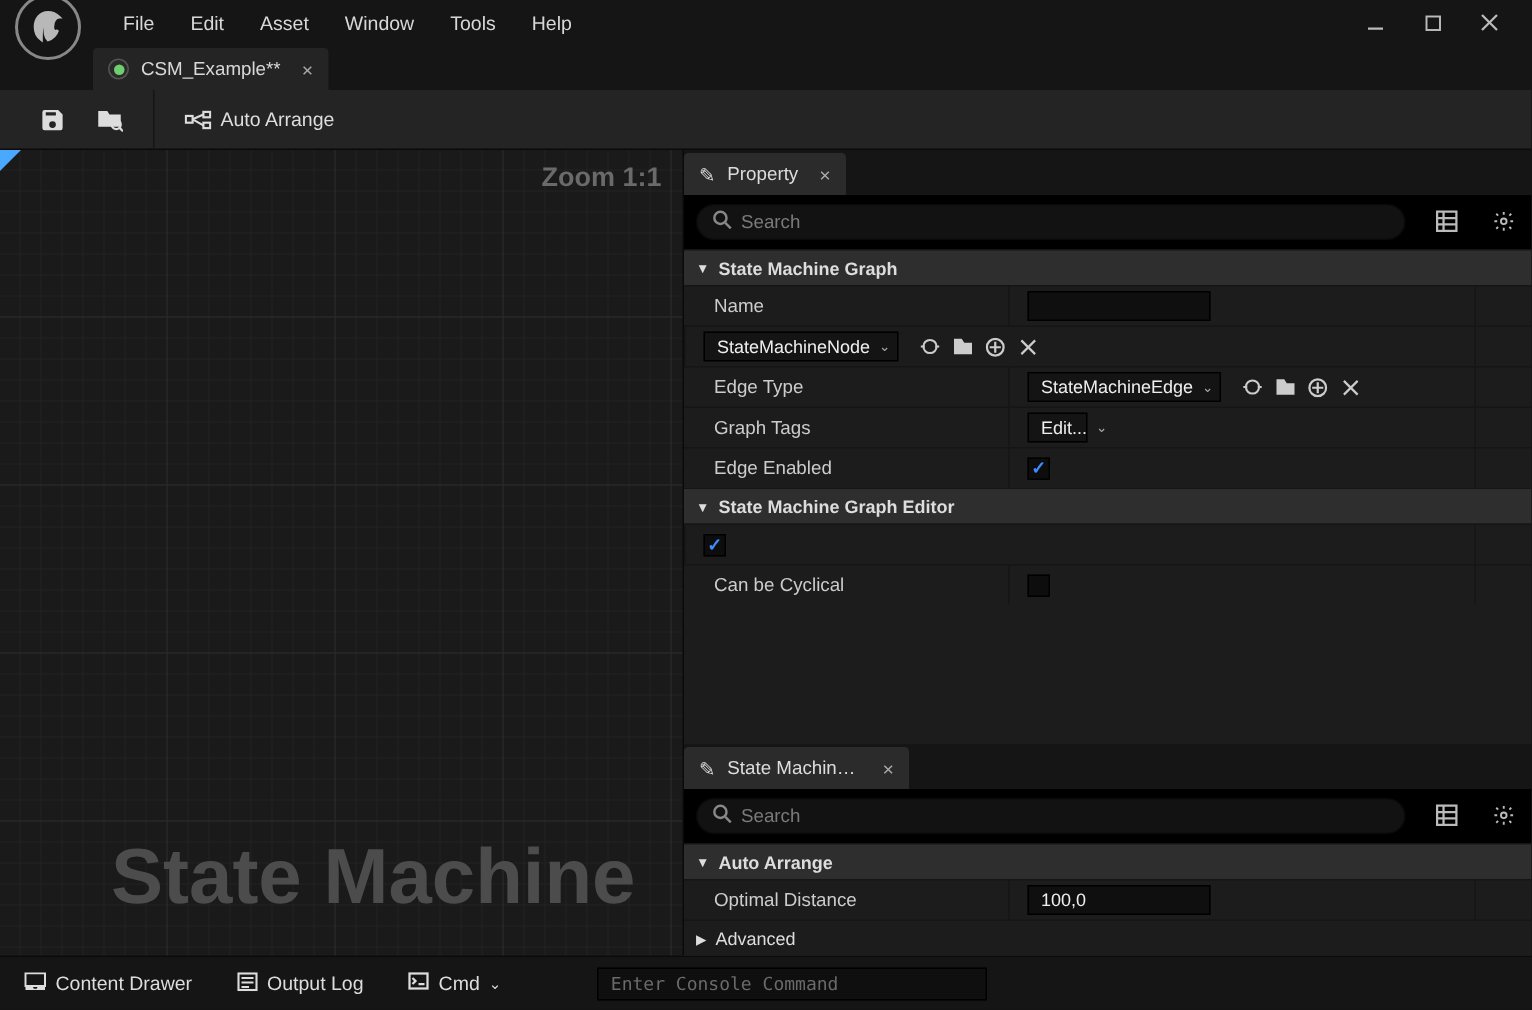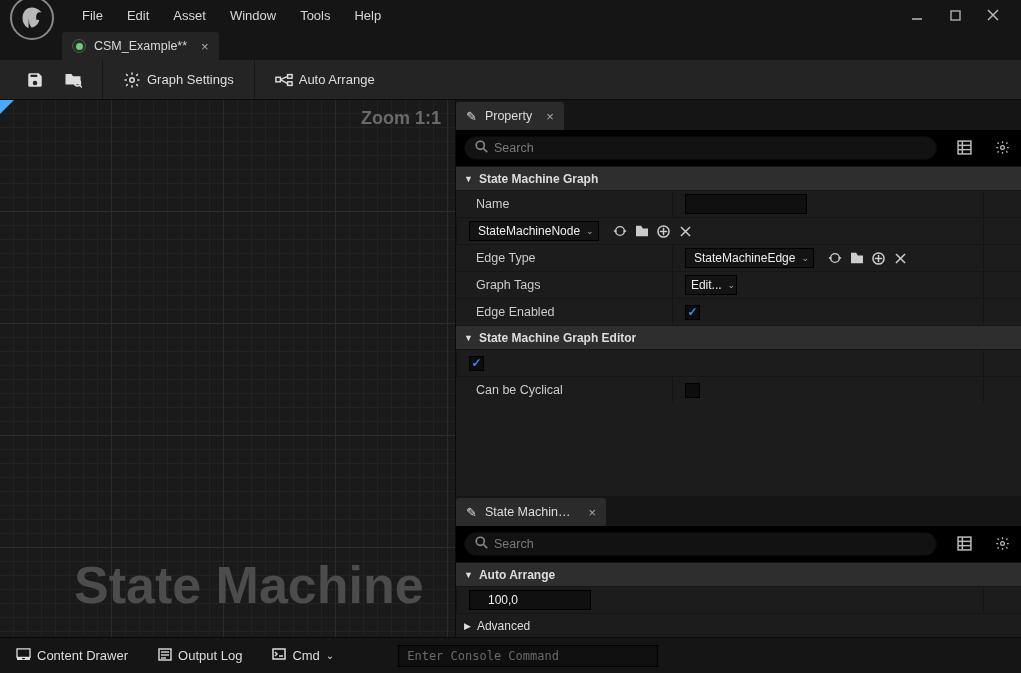--- a/index.html
+++ b/index.html
@@ -156,21 +156,21 @@
 .prop-val{
   flex:1; display:flex; align-items:center; gap:6px;
   border-left:1px solid #151515;
   padding-left:12px; height:100%;
 }
 .prop-extra{
   width:38px; border-left:1px solid #151515; height:100%;
 }
 .txt-input{
   background:#0f0f0f; border:1px solid #000; color:#eee;
-  height:20px; padding:0 18px; font-size:12px;
+  height:20px; padding:0 8px; font-size:12px;
   width:122px; outline:none;
 }
 .dropdown{
   background:#141414; border:1px solid #000; color:#eee;
   height:20px; padding:0 4px 0 8px; font-size:12px;
   display:flex; align-items:center; gap:6px; cursor:pointer;
 }
 .dropdown .dd-arrow{font-size:9px;color:#aaa;}
 .mini-icons{ display:flex; gap:4px; margin-left:6px;}
 .mini-icons .mi{ width:18px;height:18px; display:flex;align-items:center;justify-content:center;cursor:pointer;color:#c8c8c8; font-size:13px;}
@@ -253,31 +253,20 @@
       </span>
     </div>
     <div class="tb-btn">
       <span class="tb-icon">
         <svg width="20" height="18" viewBox="0 0 24 20" fill="#ddd">
             <path d="M10 2H2v14h20V5H12l-2-3z"></path>
             <circle cx="18" cy="14" r="4" fill="none" stroke="#ddd" stroke-width="2"></circle>
             <line x1="21" y1="17" x2="24" y2="20" stroke="#ddd" stroke-width="2"></line>
           </svg>
       </span>
-    </div>
-  </div>
-  <div class="tb-group">
-    <div class="tb-btn">
-      <span class="tb-icon">
-        <svg width="18" height="18" viewBox="0 0 24 24" fill="none" stroke="#ddd" stroke-width="2">
-            <circle cx="12" cy="12" r="3"></circle>
-            <path d="M12 2v3M12 19v3M4.2 4.2l2.1 2.1M17.7 17.7l2.1 2.1M2 12h3M19 12h3M4.2 19.8l2.1-2.1M17.7 6.3l2.1-2.1"></path>
-          </svg>
-      </span>
-      <span>Graph Settings</span>
     </div>
   </div>
   <div class="tb-group" style="border-right:none;">
     <div class="tb-btn">
       <span class="tb-icon">
         <svg width="18" height="14" viewBox="0 0 20 14" fill="none" stroke="#ddd" stroke-width="1.6">
             <rect x="1" y="4" width="5" height="5"></rect>
             <rect x="14" y="1" width="5" height="4"></rect>
             <rect x="14" y="9" width="5" height="4"></rect>
             <line x1="6" y1="6.5" x2="14" y2="3"></line>
@@ -416,21 +405,21 @@
                 </svg>
               </div>
           </div>
         </div>
         <div class="prop-extra"></div>
       </div>
 
       <div class="prop-row">
         <div class="prop-label">Graph Tags</div>
         <div class="prop-val">
-          <div class="dropdown" style="width:52px;justify-content:center;">
+          <div class="dropdown" style="width:40px;">
             <span>Edit...</span>
             <span class="dd-arrow">⌄</span>
           </div>
         </div>
         <div class="prop-extra"></div>
       </div>
 
       <div class="prop-row">
         <div class="prop-label">Edge Enabled</div>
         <div class="prop-val">
@@ -494,20 +483,21 @@
           </svg>
       </div>
     </div>
 
     <div class="panel-body">
       <div class="cat">
         <span class="arrow">▼</span>
         <span>Auto Arrange</span>
       </div>
       <div class="prop-row">
+        <div class="prop-label">Optimal Distance</div>
         <div class="prop-val">
           <input class="txt-input" type="text" value="100,0" style="">
         </div>
         <div class="prop-extra"></div>
       </div>
       <div class="cat" style="background:#1c1c1c;font-weight:400;">
         <span class="arrow">▶</span>
         <span>Advanced</span>
       </div>
     </div>

